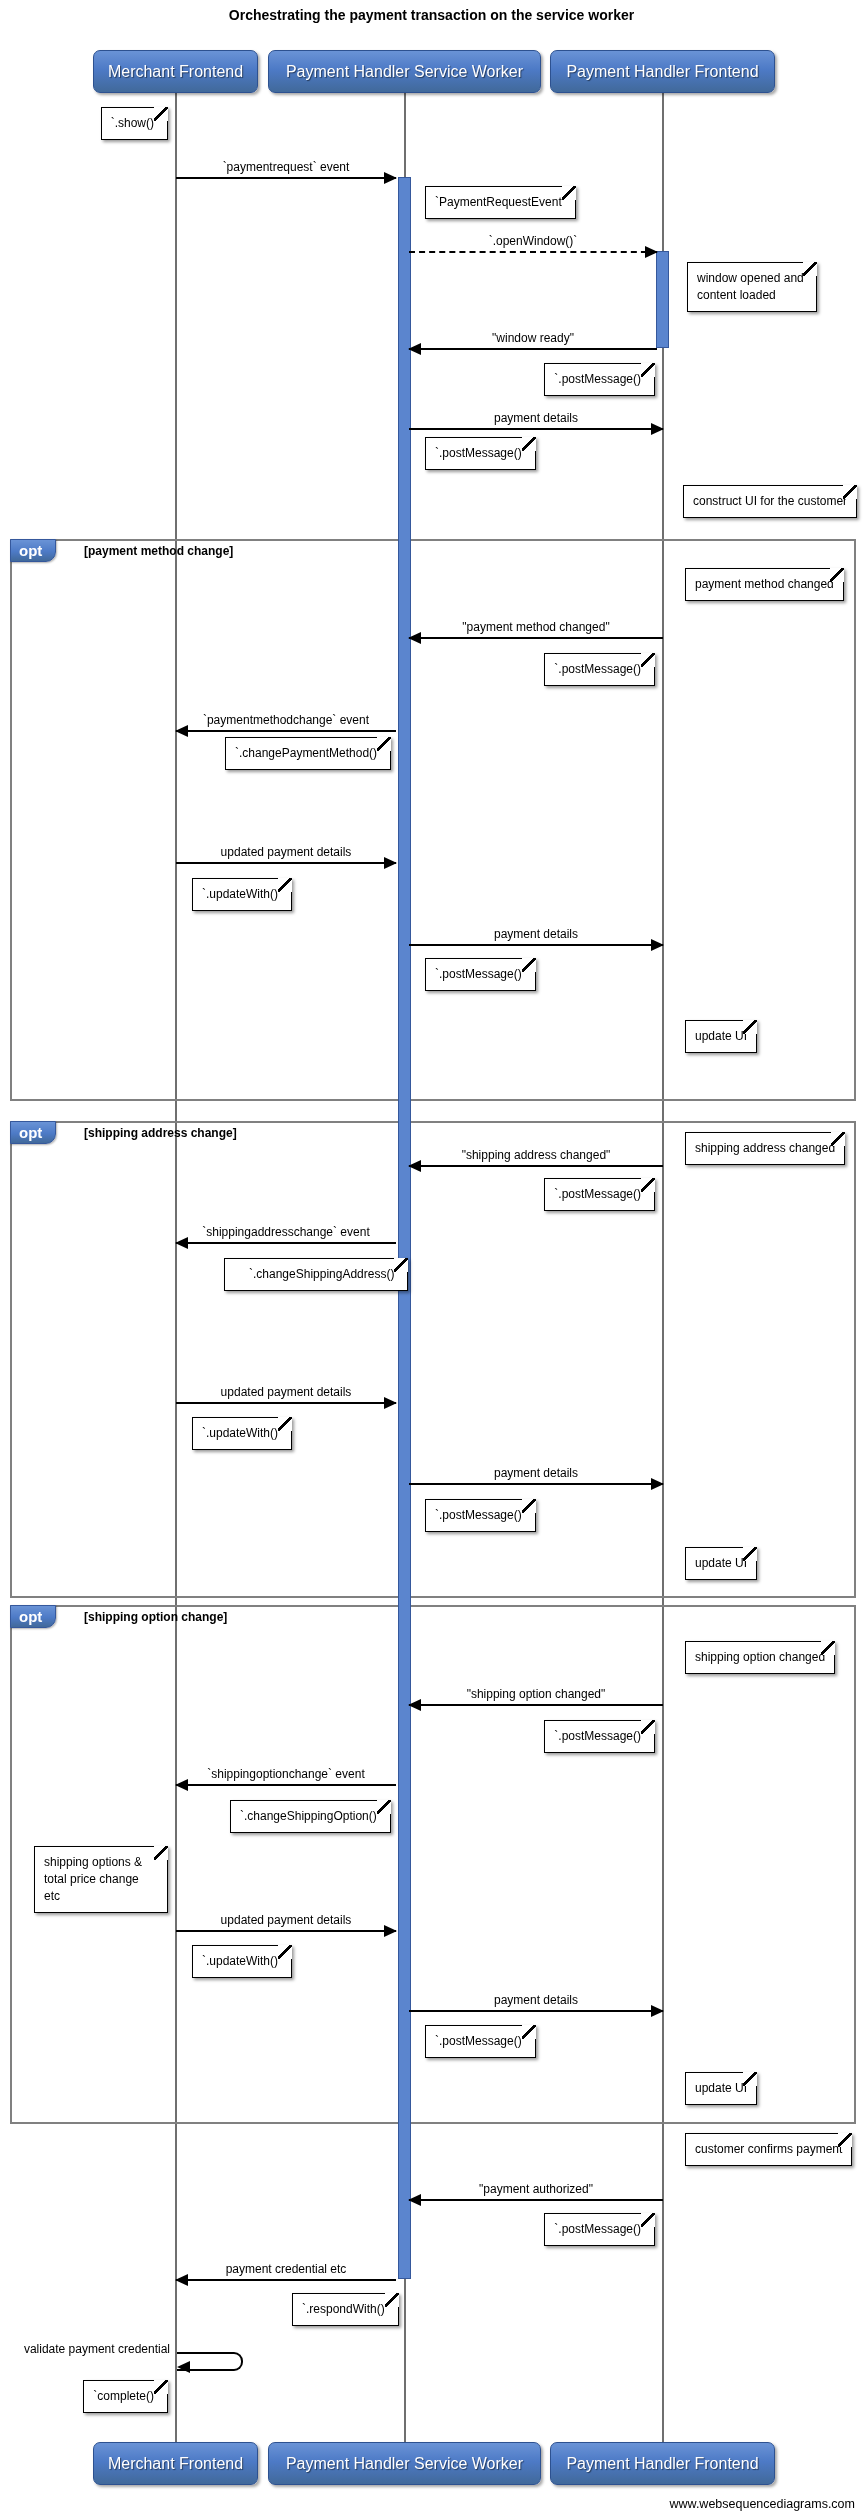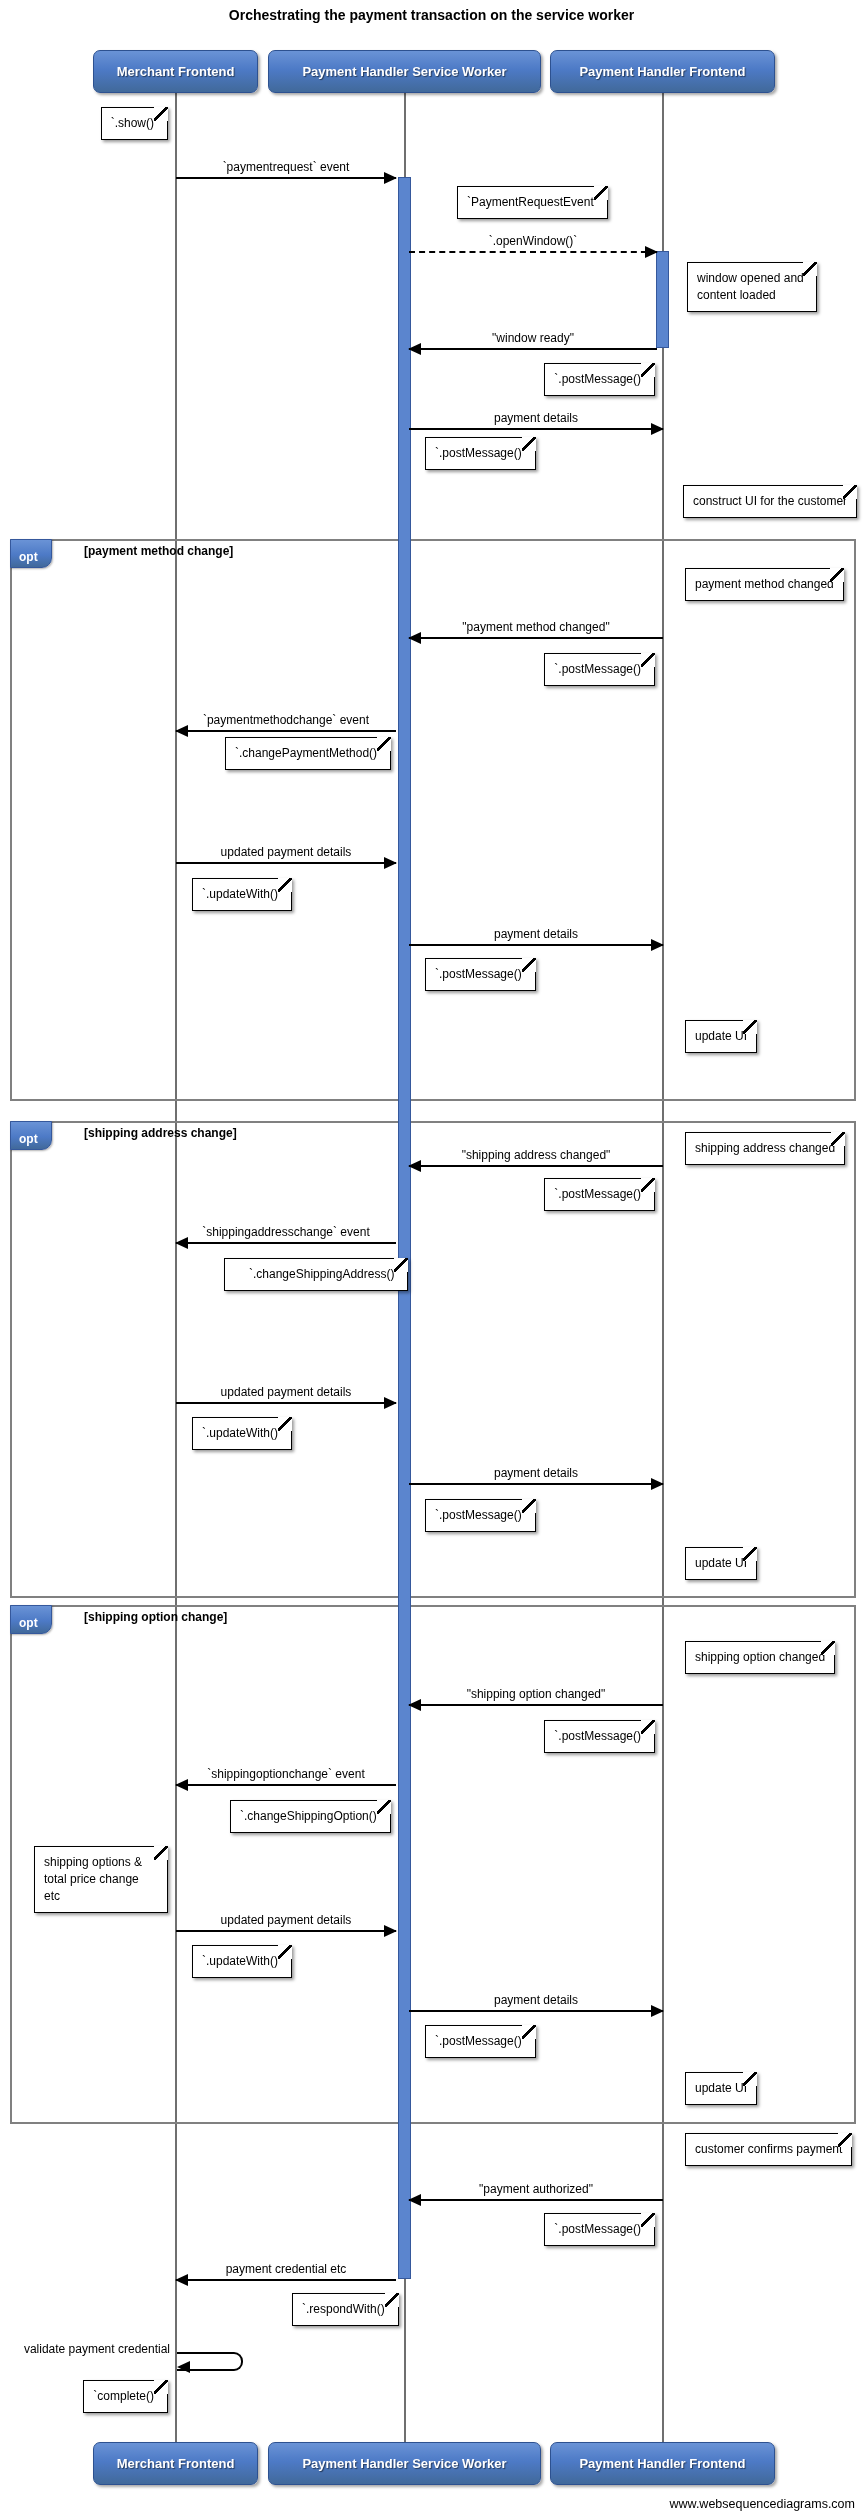--- a/index.html
+++ b/index.html
@@ -7,31 +7,31 @@
   .diagram{position:relative;width:863px;height:2519px;background:#fff;overflow:hidden;}
 
   .title{position:absolute;top:7px;left:0;width:100%;text-align:center;
          font-size:14px;font-weight:bold;}
 
   .lifeline{position:absolute;width:2px;background:#6f6f6f;}
 
   .actor{position:absolute;height:43px;box-sizing:border-box;
          background:linear-gradient(#6a93d6,#4d7ac6 45%,#41699a);
          border:1px solid #2d5190;border-radius:7px;
-         color:#fff;font-weight:bold;font-size:13px;
+         color:#fff;font-weight:normal;font-size:16px;
          display:flex;align-items:center;justify-content:center;
          text-shadow:1px 1px 1px rgba(0,0,0,0.5);
          box-shadow:2px 2px 3px rgba(0,0,0,0.35);white-space:nowrap;}
 
   .frame{position:absolute;border:2px solid #808080;}
   .frame-tab{position:absolute;left:-2px;top:-2px;
              background:linear-gradient(#6a93d6,#4d7ac6 55%,#41699a);
              border:1px solid #35589c;border-radius:0 0 10px 0;
-             color:#fff;font-weight:bold;font-size:12px;line-height:14px;
-             padding:10px 13px 3px 8px;box-shadow:1px 1px 2px rgba(0,0,0,0.3);}
+             color:#fff;font-weight:bold;font-size:15px;line-height:14px;
+             padding:4px 13px 3px 8px;box-shadow:1px 1px 2px rgba(0,0,0,0.3);}
   .frame-cond{position:absolute;left:72px;top:3px;font-weight:bold;font-size:12px;
               white-space:nowrap;}
 
   .activation{position:absolute;width:13px;box-sizing:border-box;
               background:#5b85ce;border:1px solid #35589c;}
 
   .msg{position:absolute;height:19px;border-bottom:2px solid #000;}
   .msg.dash{border-bottom-style:dashed;}
   .mlabel{position:absolute;bottom:3px;left:0;width:100%;text-align:center;
           font-size:12px;white-space:nowrap;}
@@ -170,21 +170,21 @@
   <div class="msg l" style="left:176px;top:2260px;width:220px;">
     <div class="mlabel">payment credential etc</div>
     <div class="head hl"></div>
   </div>
 
   <div class="self-label">validate payment credential</div>
   <div class="self-loop"></div>
   <div class="head hl self-head" style="left:177px;top:2361px;"></div>
 
   <div class="note" style="right:695px;top:107px;">`.show()`</div>
-  <div class="note" style="left:425px;top:186px;margin-left:32px;">`PaymentRequestEvent`</div>
+  <div class="note" style="left:425px;top:186px;">`PaymentRequestEvent`</div>
   <div class="note wrap" style="left:687px;top:262px;width:130px;">window opened and content loaded</div>
   <div class="note" style="right:208px;top:363px;">`.postMessage()`</div>
   <div class="note" style="left:425px;top:437px;">`.postMessage()`</div>
   <div class="note" style="left:683px;top:485px;">construct UI for the customer</div>
 
   <div class="note" style="left:685px;top:568px;">payment method changed</div>
   <div class="note" style="right:208px;top:653px;">`.postMessage()`</div>
   <div class="note" style="left:225px;top:737px;">`.changePaymentMethod()`</div>
   <div class="note" style="left:192px;top:878px;">`.updateWith()`</div>
   <div class="note" style="left:425px;top:958px;">`.postMessage()`</div>

